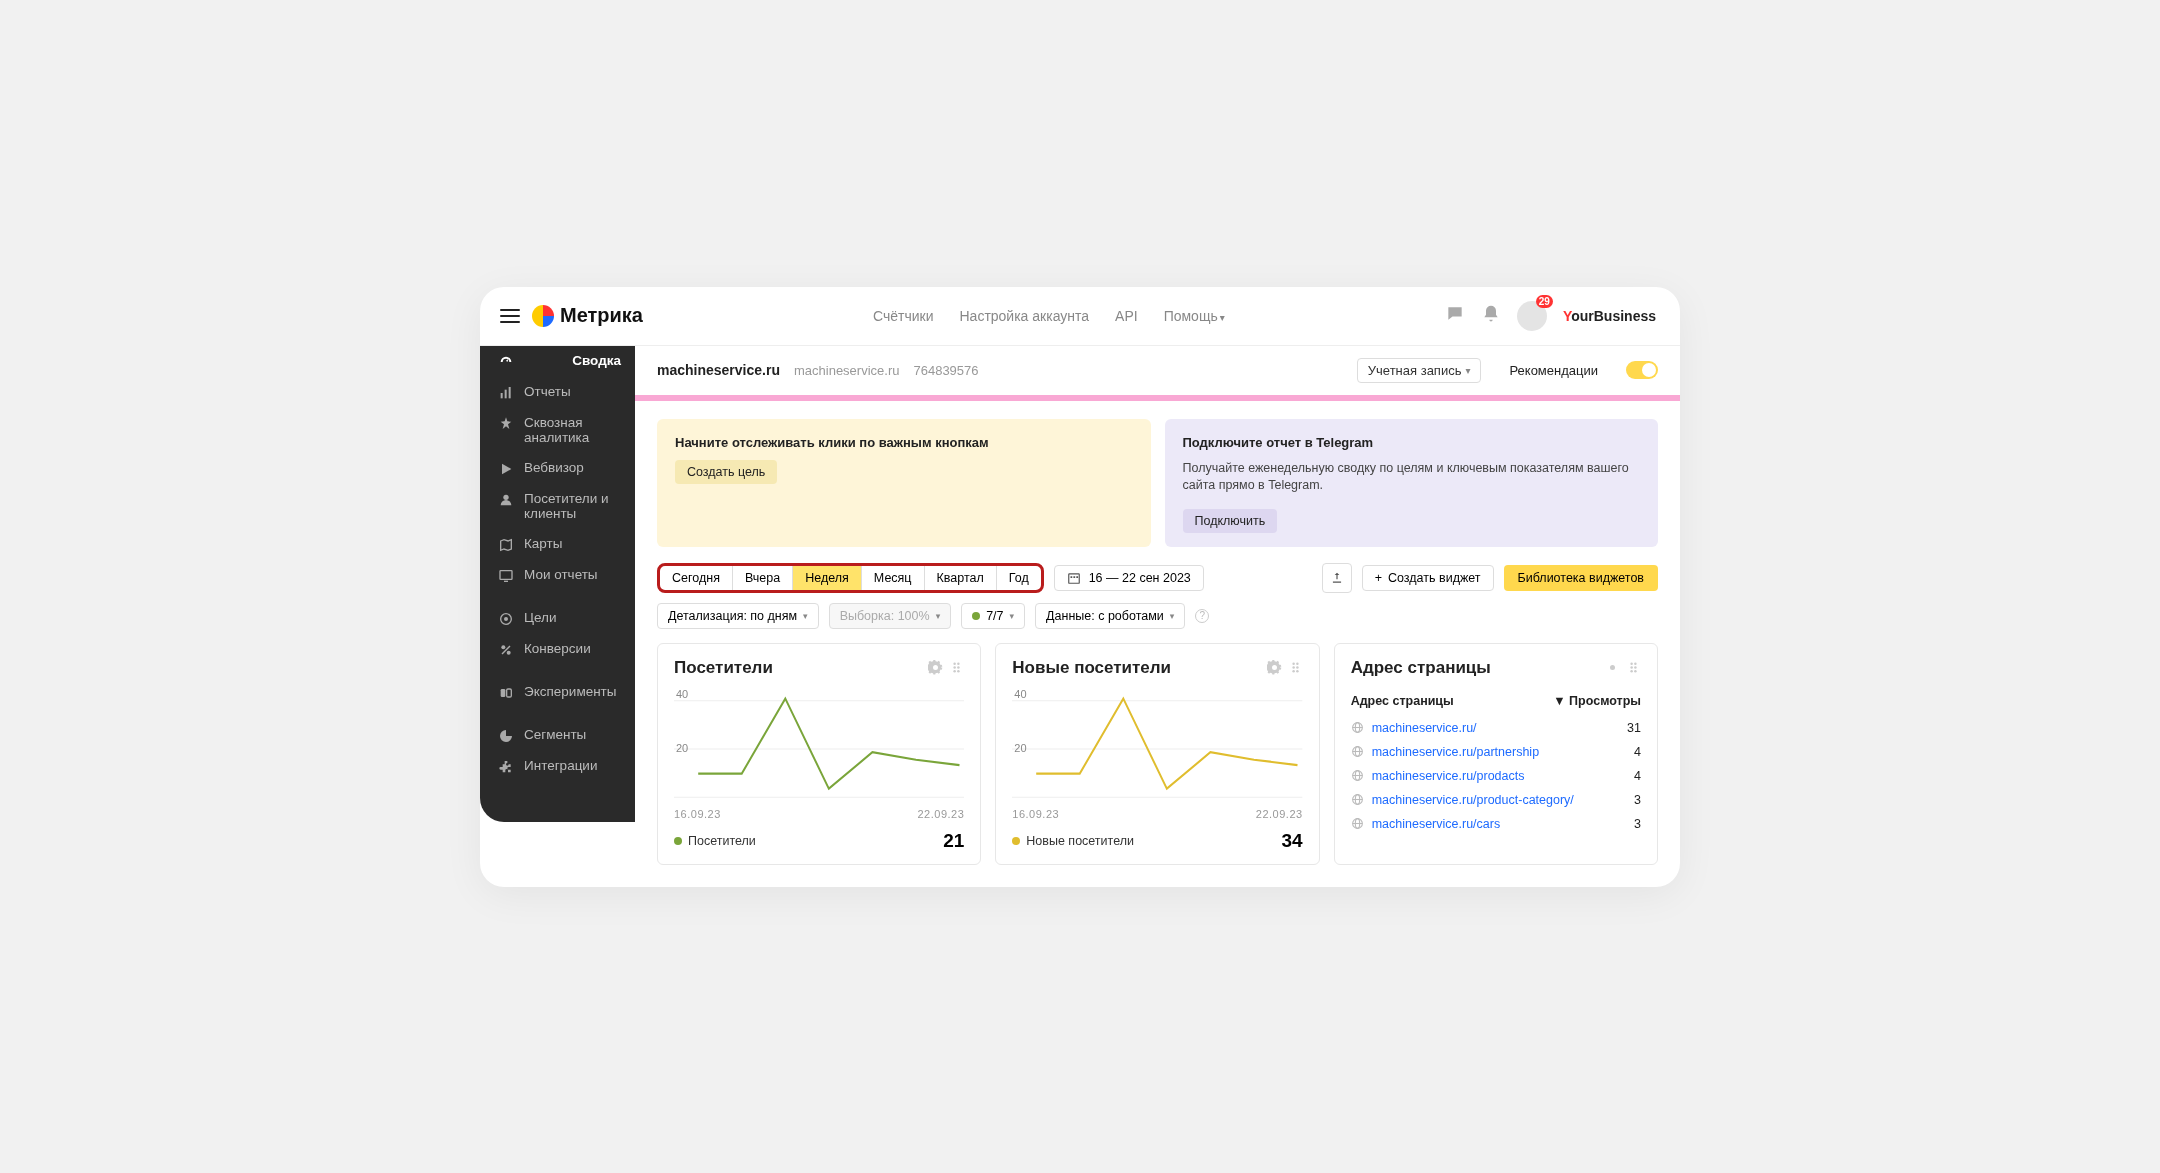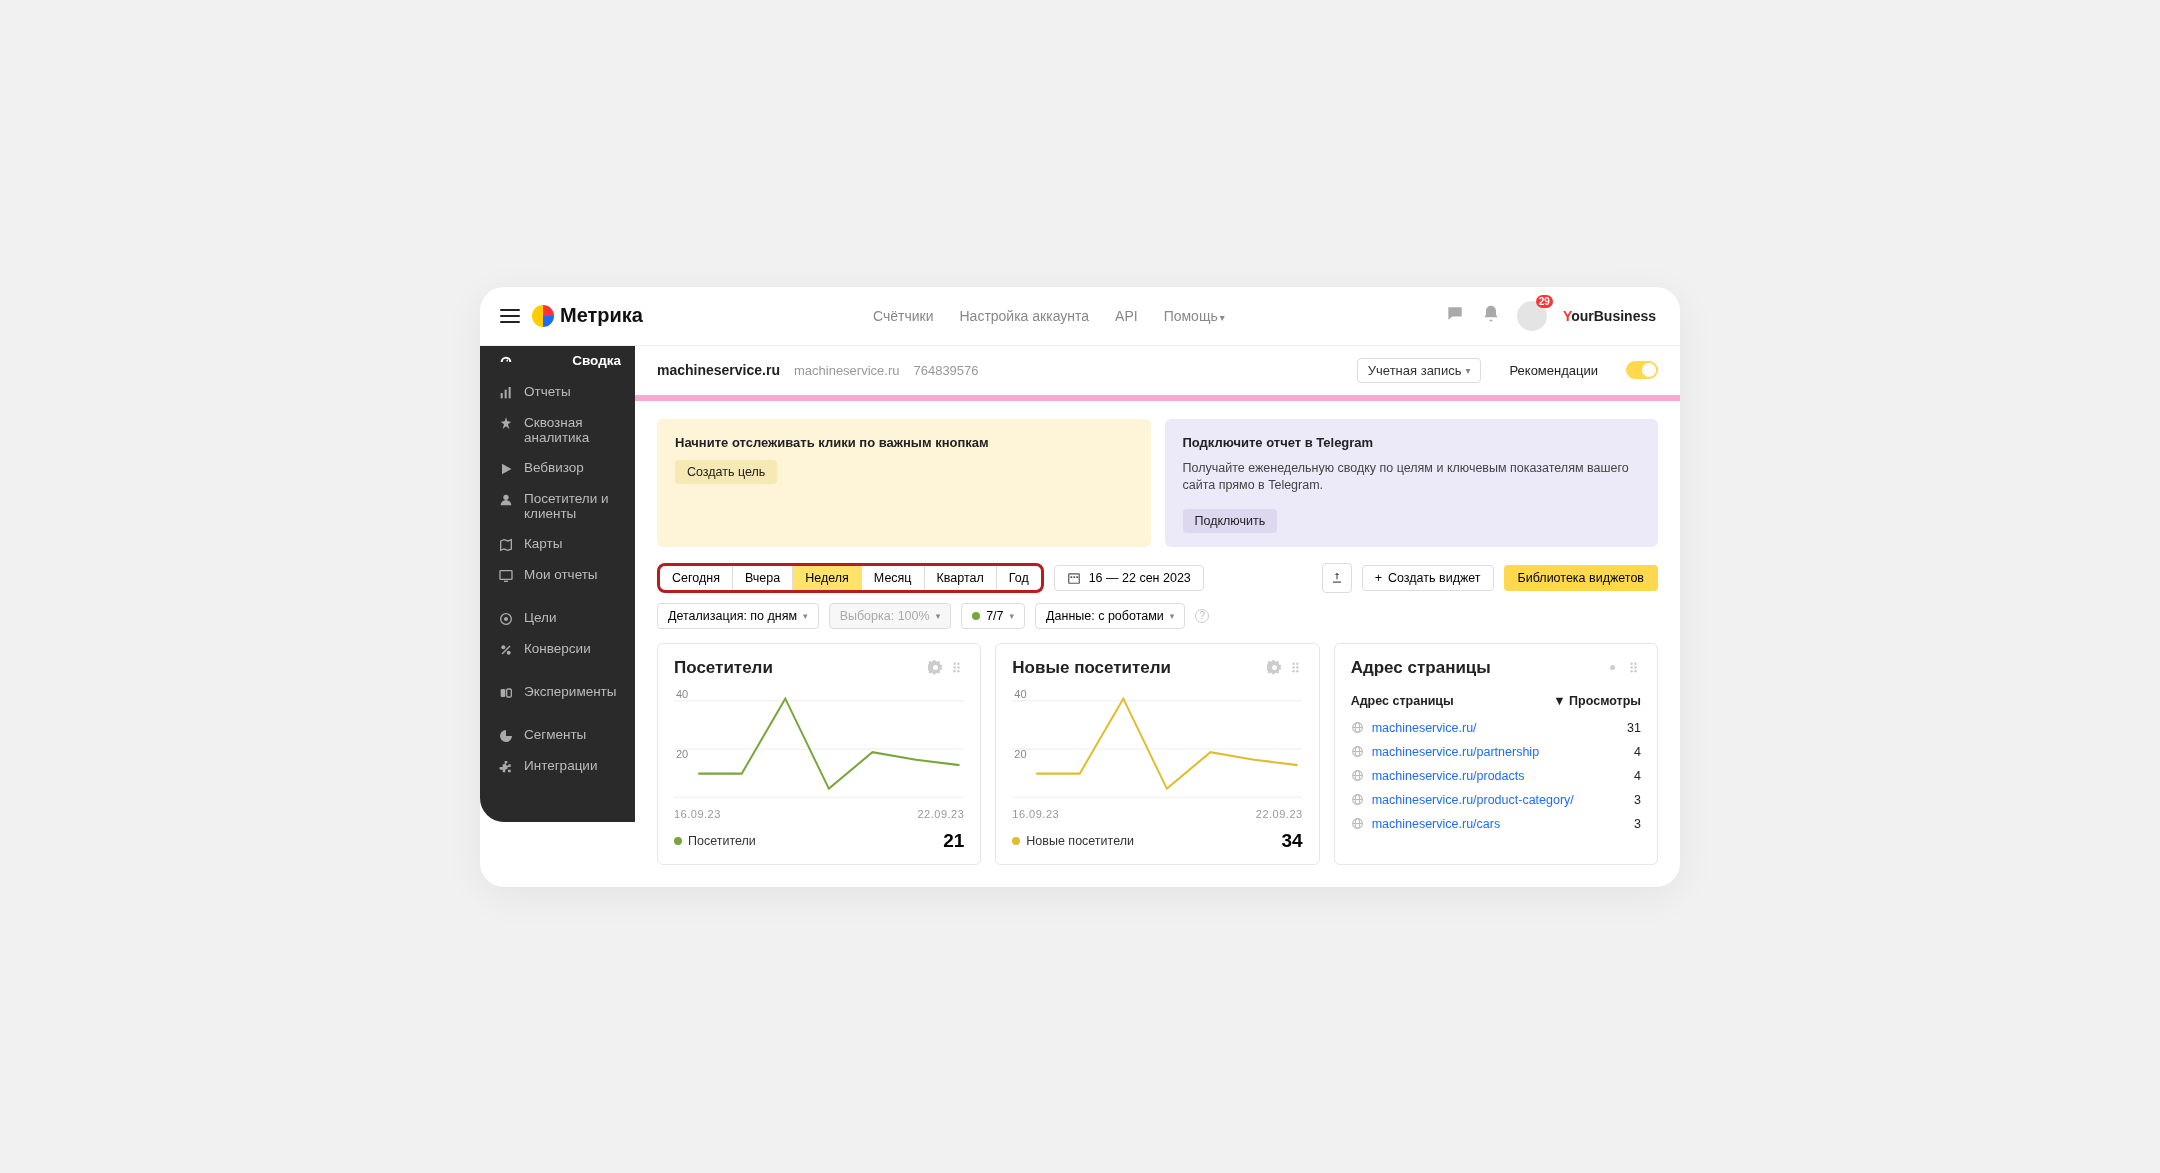--- a/index.html
+++ b/index.html
@@ -77,21 +77,21 @@
 
 .widgets { display: flex; gap: 14px; padding: 0 22px 22px; }
 .widget { flex: 1; border: 1px solid #e7e7e7; border-radius: 6px; padding: 14px 16px 12px; background: #fff;}
 .widget-hd { display: flex; align-items: center; margin-bottom: 12px; }
 .widget-hd h5 { font-size: 17px; font-weight: 700; color: #222; }
 .widget-hd .wtools { margin-left: auto; display: flex; gap: 6px; color: #ccc; }
 .widget-hd .wtools svg { width: 15px; height: 15px; fill: #ccc; }
 .chart { height: 118px; position: relative; }
 .chart svg { width: 100%; height: 100%; }
 .ylab { position: absolute; left: 2px; font-size: 11px; color: #888; }
-.ylab.top { top: -2px; } .ylab.mid { top: 58px; }
+.ylab.top { top: -2px; } .ylab.mid { top: 52px; }
 .xlab { display: flex; justify-content: space-between; font-size: 11px; color: #999; letter-spacing: .5px;}
 .wfoot { display: flex; align-items: center; margin-top: 10px; }
 .wfoot .lab { font-size: 12.5px; color: #333; }
 .wfoot .big { margin-left: auto; font-size: 19px; font-weight: 600; }
 .pg-table { font-size: 12.5px; }
 .pg-table .thead { display: flex; font-weight: 700; padding: 4px 0 8px; color: #222;}
 .pg-table .thead .col2 { margin-left: auto; }
 .pg-row { display: flex; align-items: center; padding: 5px 0; }
 .pg-row svg { width: 13px; height: 13px; fill: #bbb; margin-right: 8px; flex: 0 0 13px; }
 .pg-row a { color: #1e6bff; text-decoration: none; }

